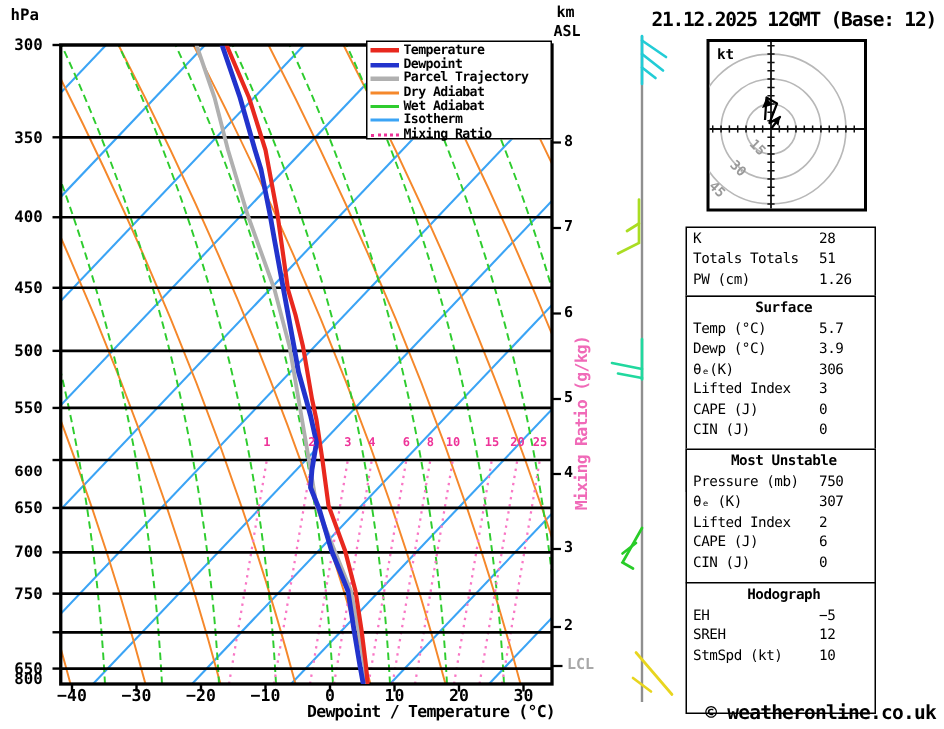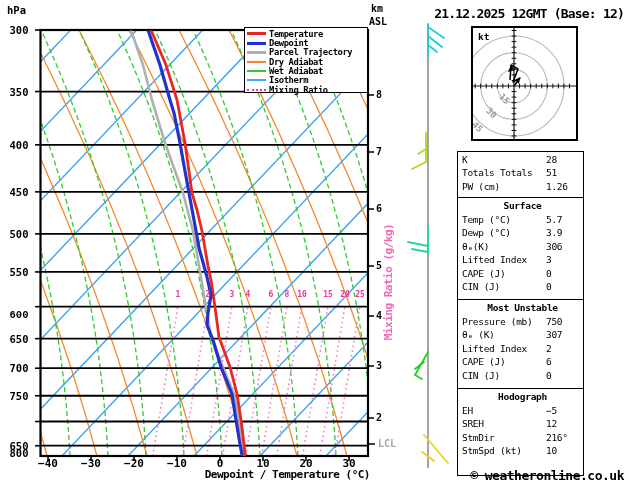--- a/index.html
+++ b/index.html
@@ -373,24 +373,20 @@
         <div class="thead b" style="font-weight: bold;">Hodograph</div>
         <div class="trow">
           <div class="lab">EH</div>
           <div>−5</div>
         </div>
         <div class="trow">
           <div class="lab">SREH</div>
           <div>12</div>
         </div>
         <div class="trow">
-          <div class="lab">StmDir</div>
-          <div>216°</div>
-        </div>
-        <div class="trow">
           <div class="lab">StmSpd (kt)</div>
           <div>10</div>
         </div>
       </div>
     </div>
 
   <div class="abs b" style="left:400px;top:468px;width:224px;text-align:right;font-size:13px;letter-spacing:-0.5px">© weatheronline.co.uk</div>
 </div>
 
 </body></html>

